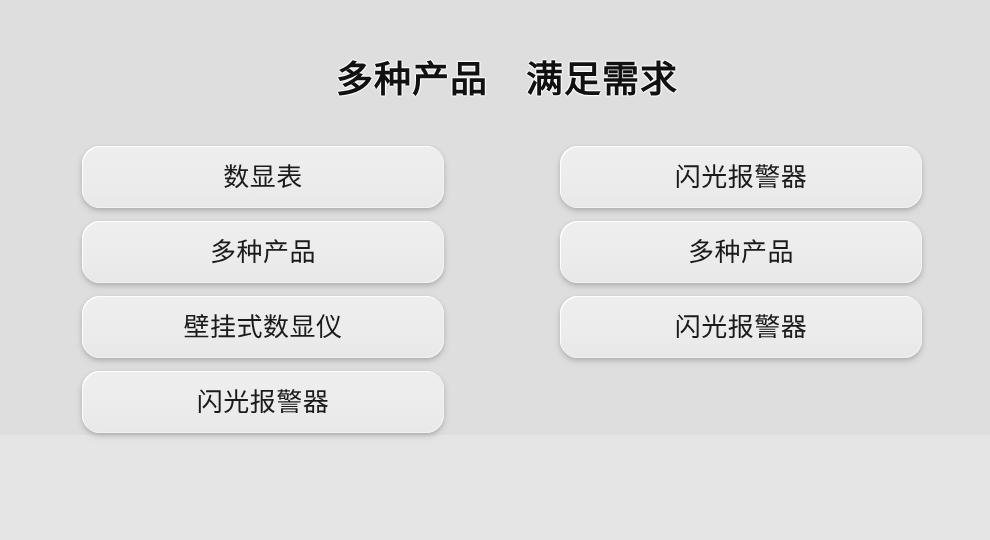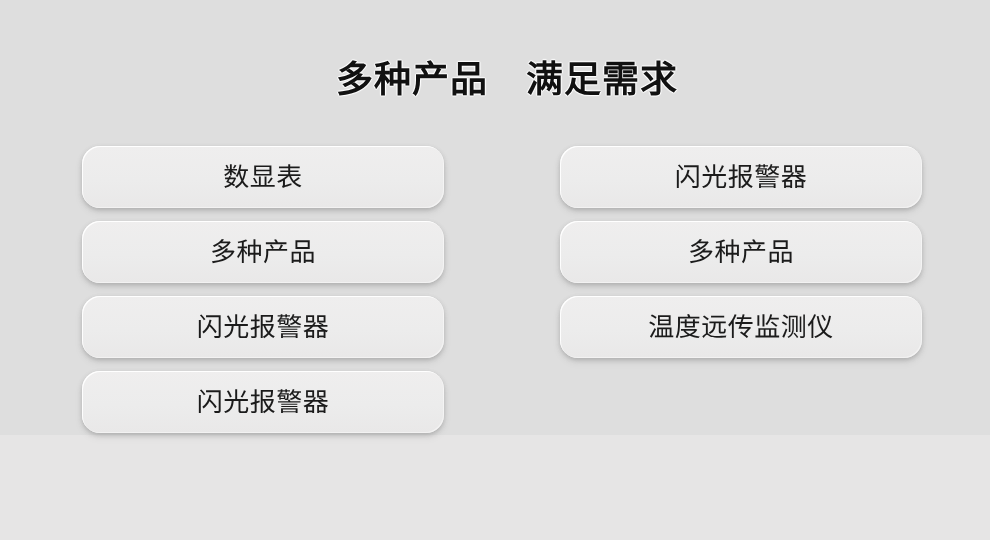--- a/index.html
+++ b/index.html
@@ -122,25 +122,25 @@
       </div>
 
       <div class="card">
         <span class="card-label">多种产品</span>
       </div>
       <div class="card">
         <span class="card-label">多种产品</span>
       </div>
 
       <div class="card">
+        <span class="card-label">壁挂式数显仪</span>
+      </div>
+      <div class="card">
         <span class="card-label">闪光报警器</span>
       </div>
 
-      <div class="card">
-        <span class="card-label">温度远传监测仪</span>
-      </div>
       <div class="card">
         <span class="card-label">闪光报警器</span>
       </div>
 
     </div>
   </div>
 </div>
 
 </body></html>

